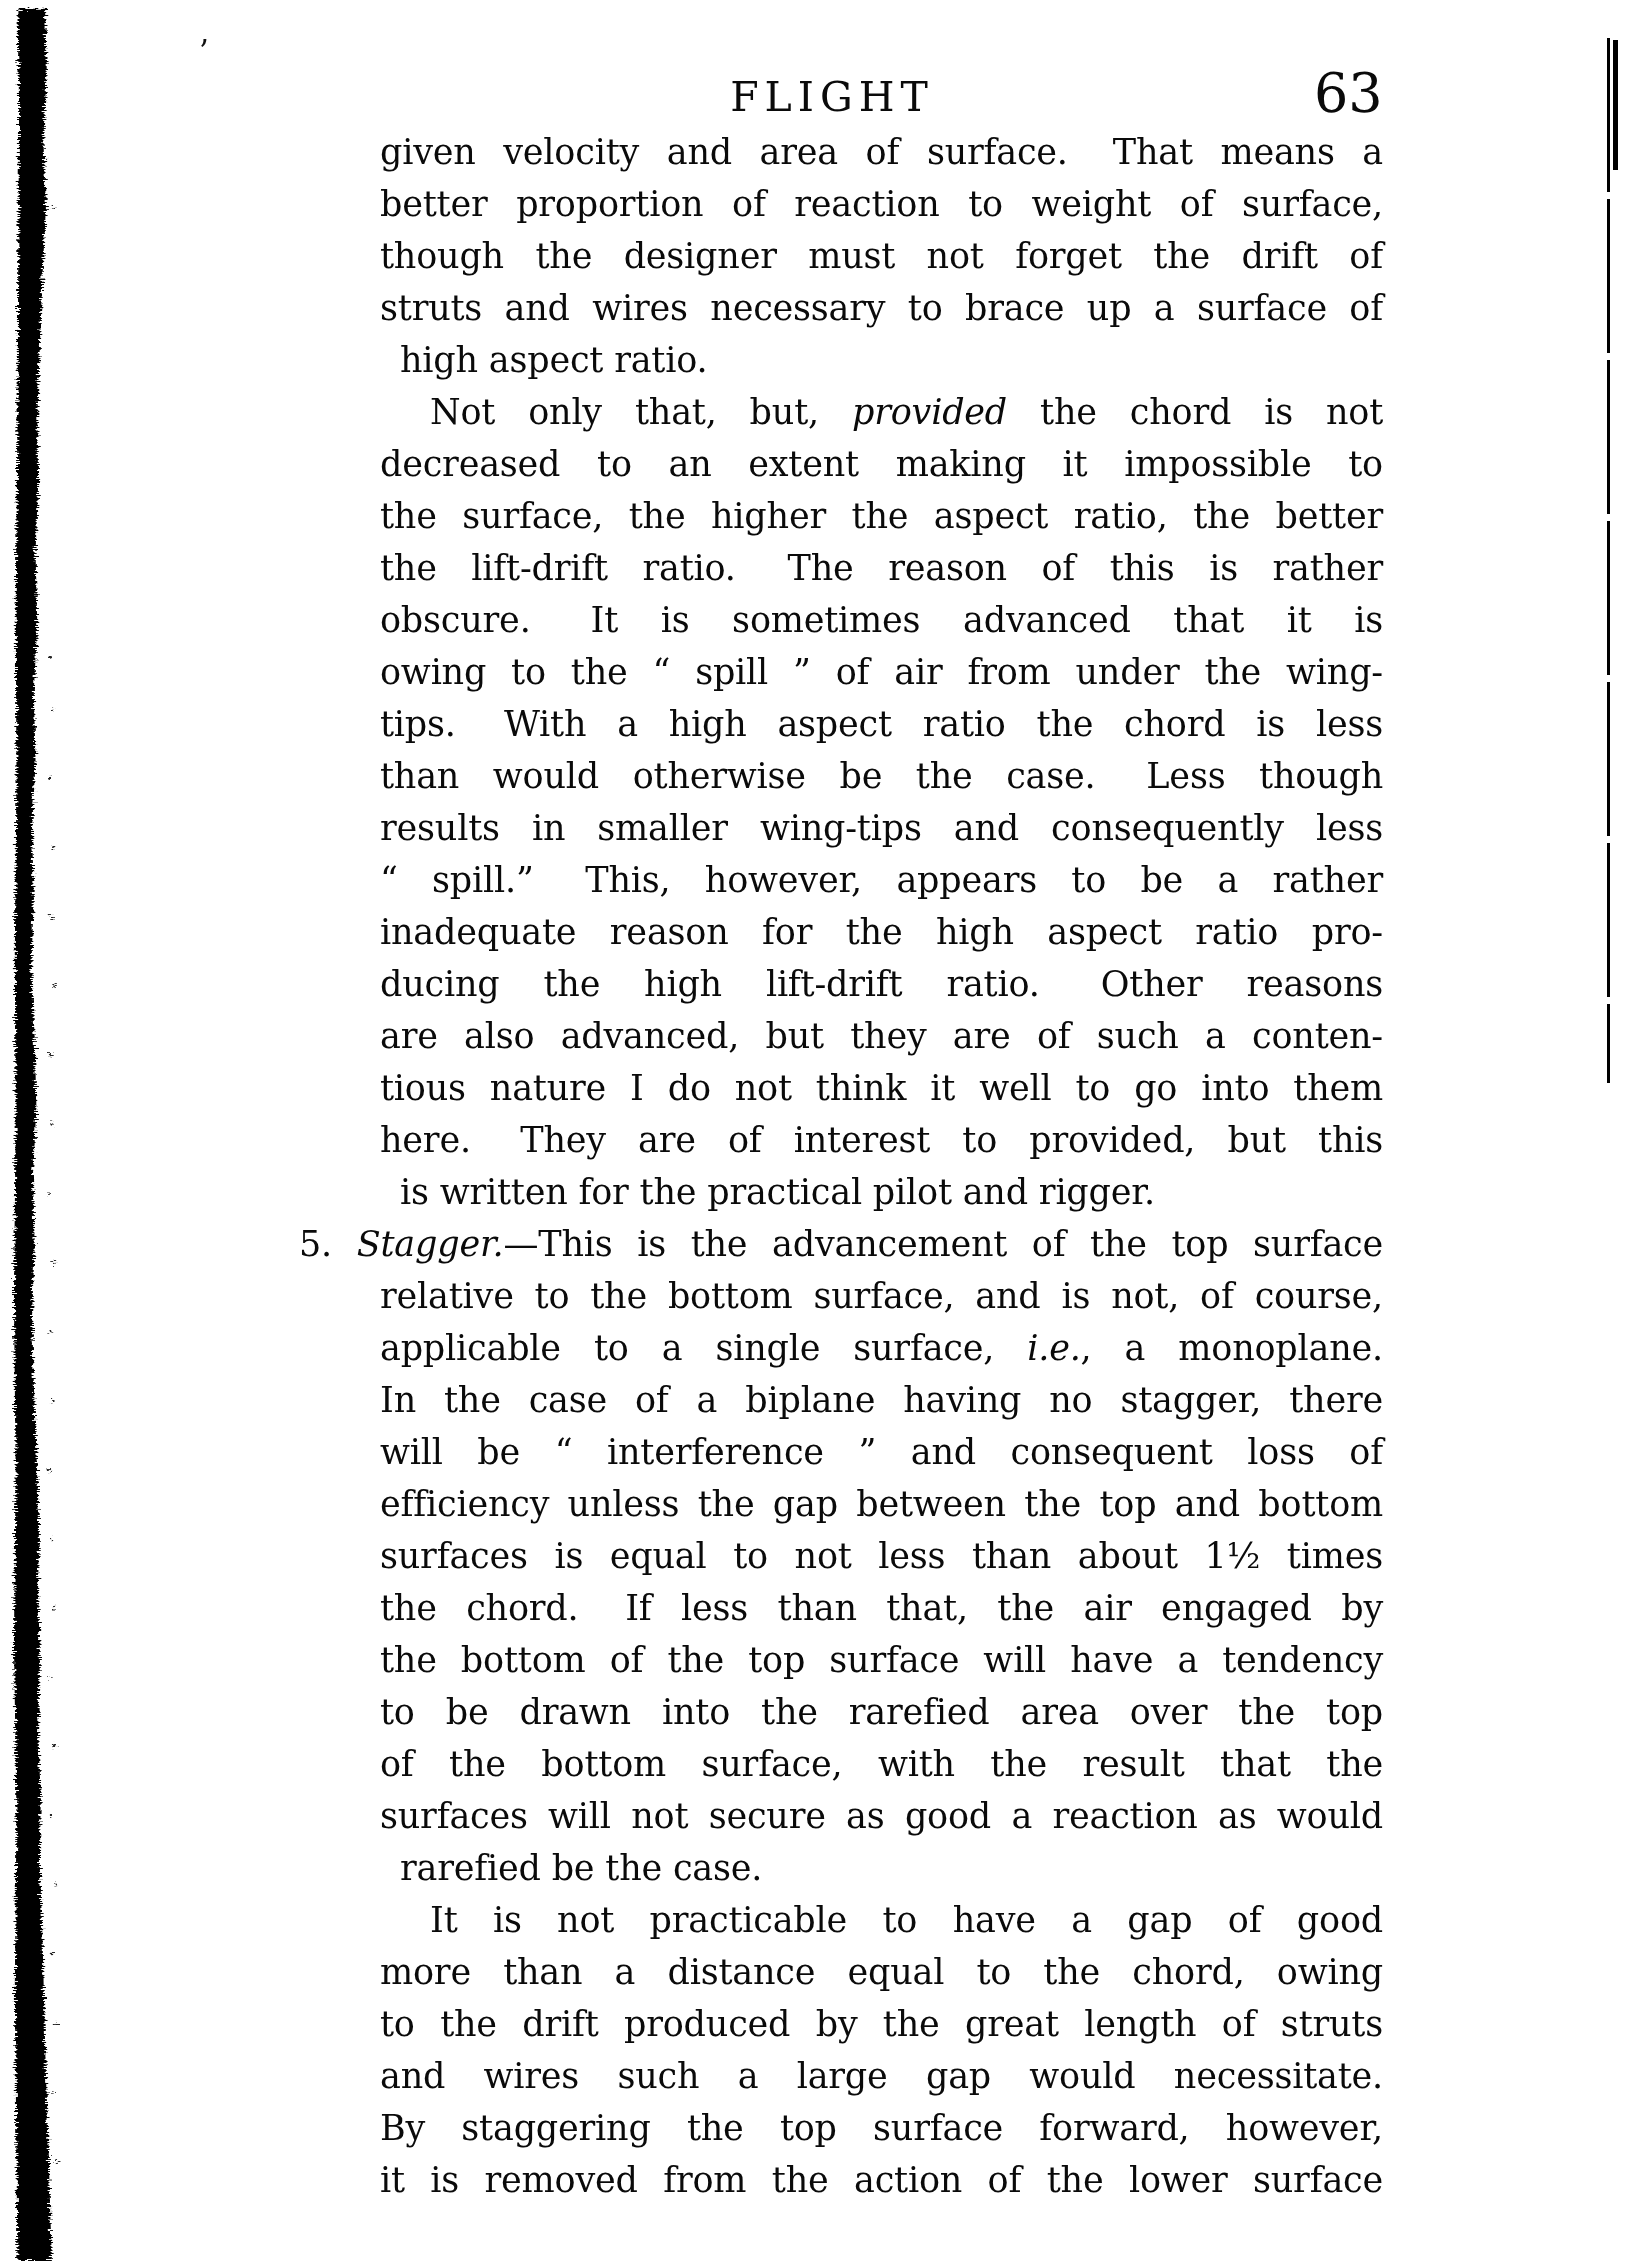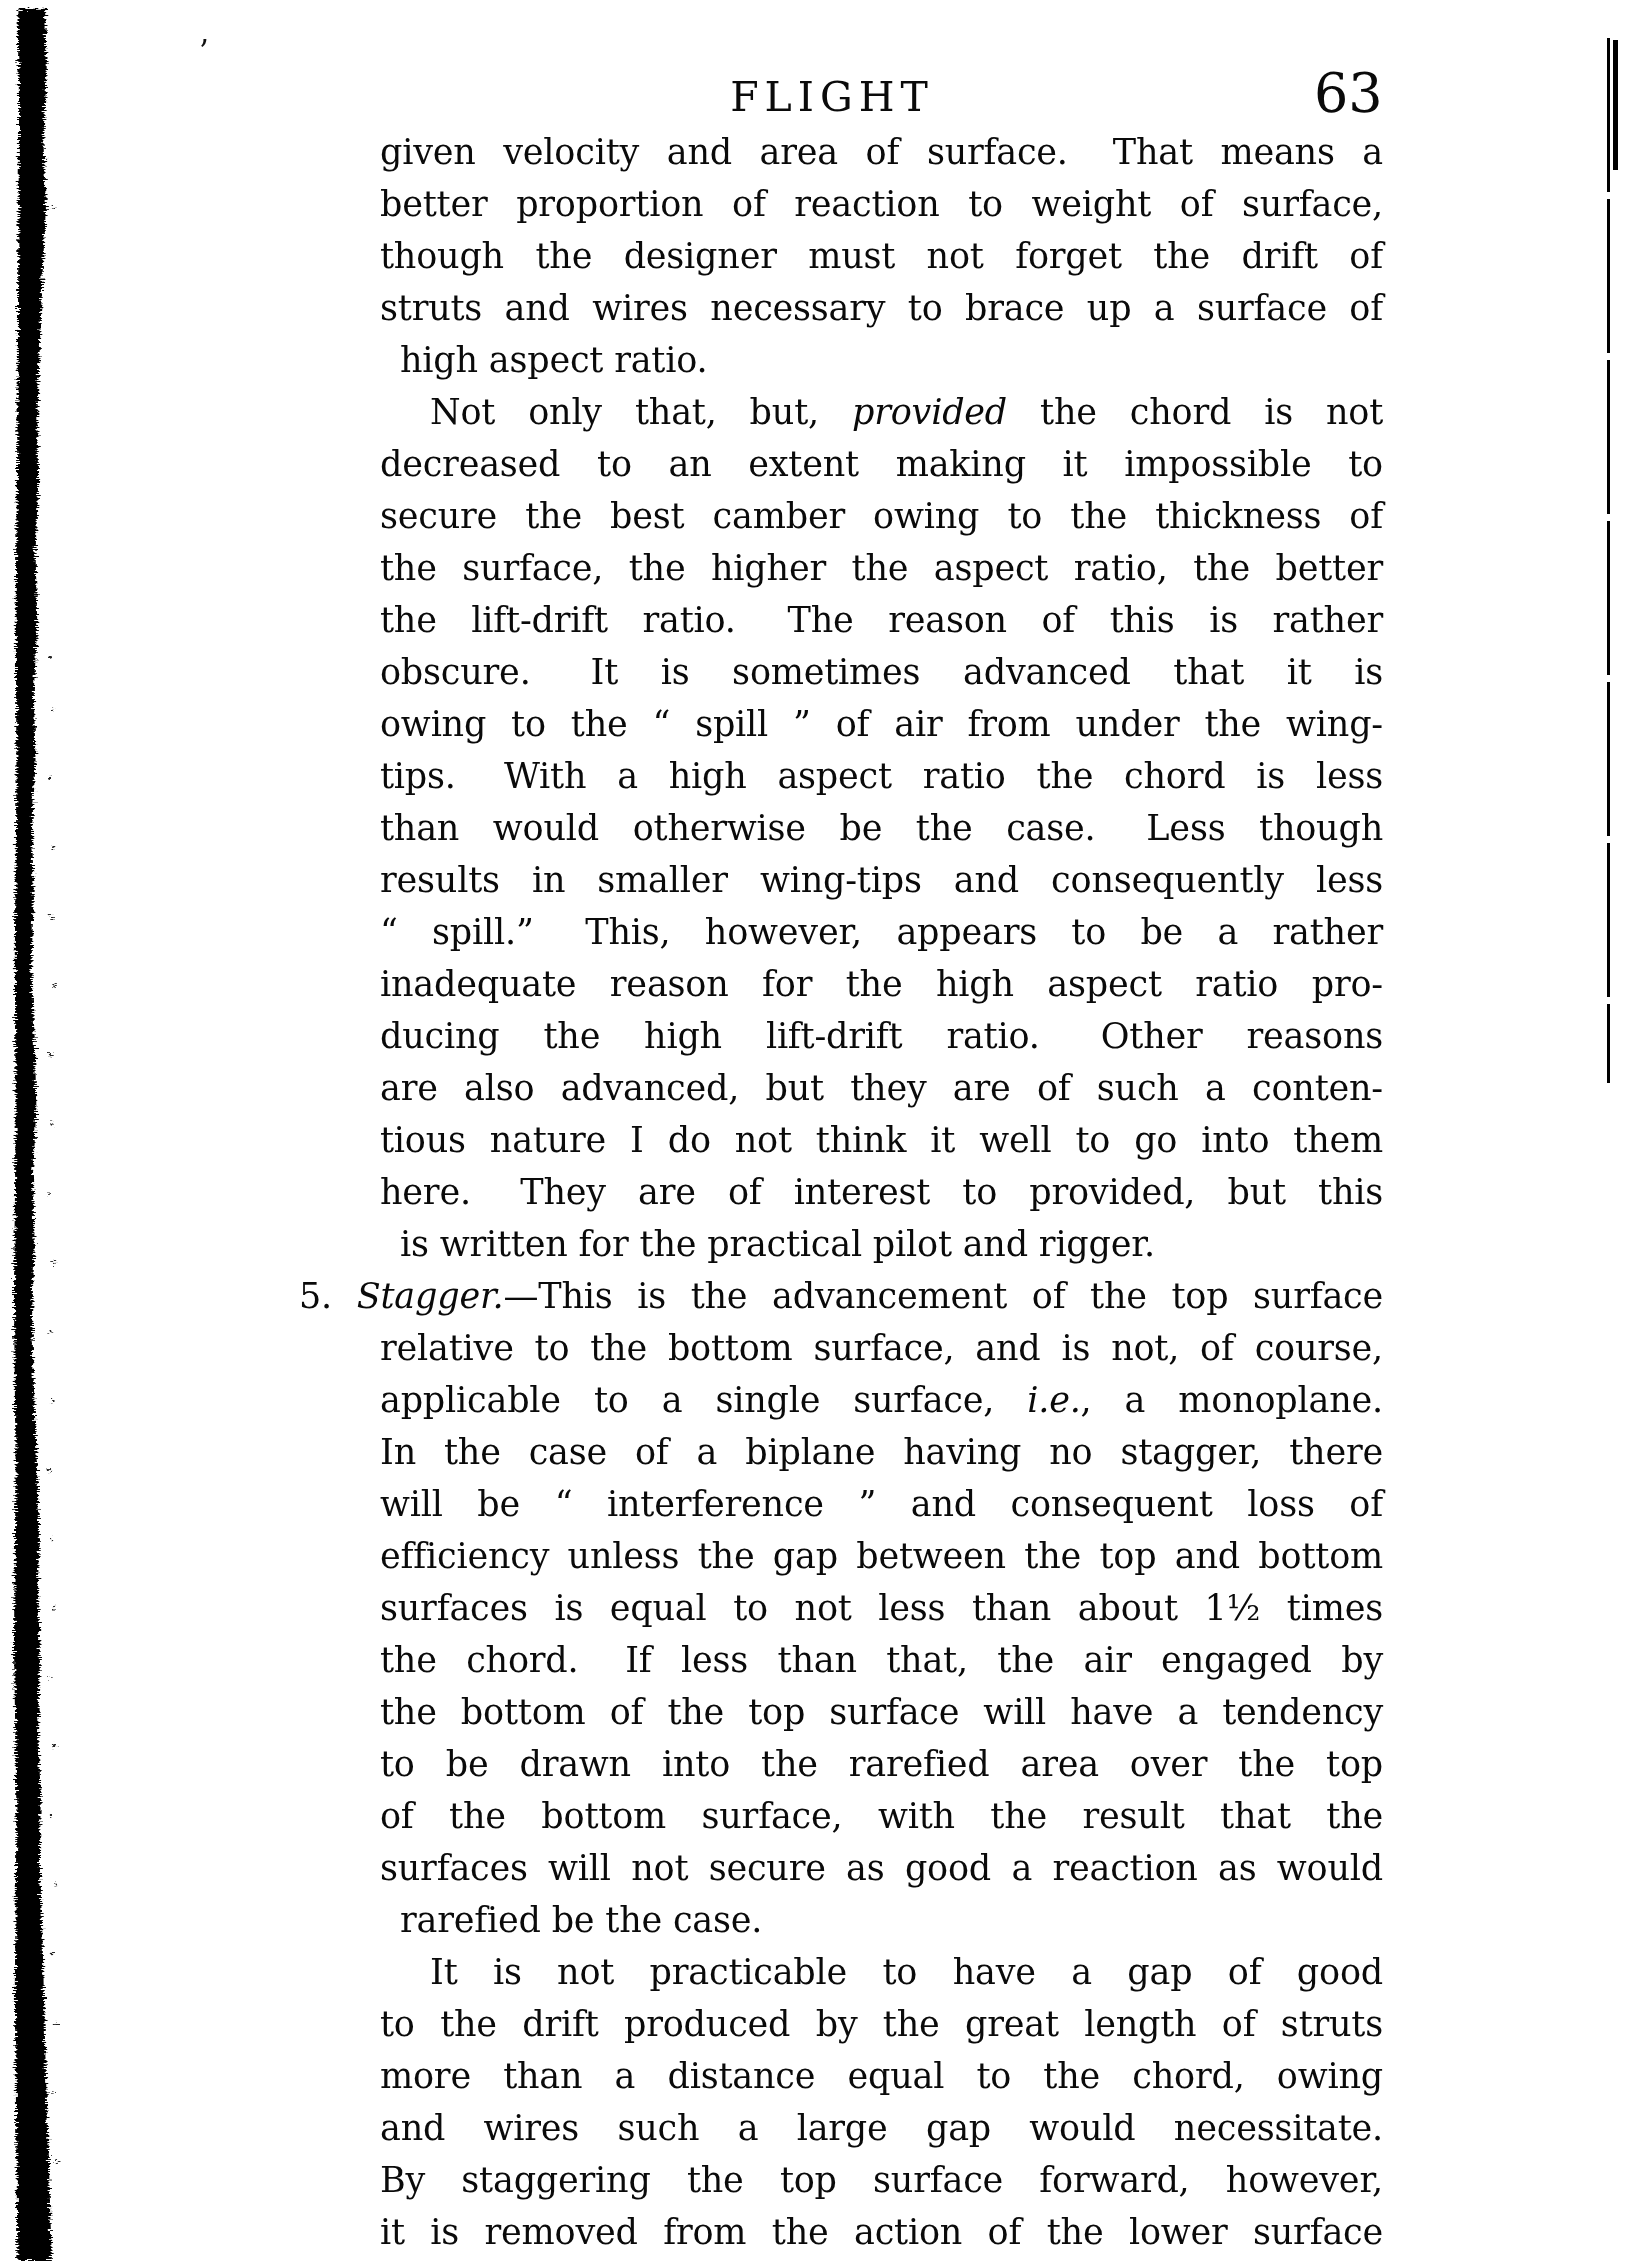--- a/index.html
+++ b/index.html
@@ -102,21 +102,20 @@
       <div class="paragraph">
         <div class="text-line">given velocity and area of surface.  That means a</div>
         <div class="text-line">better proportion of reaction to weight of surface,</div>
         <div class="text-line">though the designer must not forget the drift of</div>
         <div class="text-line">struts and wires necessary to brace up a surface of</div>
         <div class="text-line short">high aspect ratio.</div>
       </div>
       <div class="paragraph">
         <div class="text-line indent">Not only that, but, <i>provided</i> the chord is not</div>
         <div class="text-line">decreased to an extent making it impossible to</div>
-        <div class="text-line">secure the best camber owing to the thickness of</div>
         <div class="text-line">the surface, the higher the aspect ratio, the better</div>
         <div class="text-line">the lift-drift ratio.  The reason of this is rather</div>
         <div class="text-line">obscure.  It is sometimes advanced that it is</div>
         <div class="text-line">owing to the “ spill ” of air from under the wing-</div>
         <div class="text-line">tips.  With a high aspect ratio the chord is less</div>
         <div class="text-line">than would otherwise be the case.  Less though</div>
         <div class="text-line">results in smaller wing-tips and consequently less</div>
         <div class="text-line">“ spill.”  This, however, appears to be a rather</div>
         <div class="text-line">inadequate reason for the high aspect ratio pro-</div>
         <div class="text-line">ducing the high lift-drift ratio.  Other reasons</div>
@@ -135,22 +134,22 @@
         <div class="text-line">surfaces is equal to not less than about 1½ times</div>
         <div class="text-line">the chord.  If less than that, the air engaged by</div>
         <div class="text-line">the bottom of the top surface will have a tendency</div>
         <div class="text-line">to be drawn into the rarefied area over the top</div>
         <div class="text-line">of the bottom surface, with the result that the</div>
         <div class="text-line">surfaces will not secure as good a reaction as would</div>
         <div class="text-line short">rarefied be the case.</div>
       </div>
       <div class="paragraph">
         <div class="text-line indent">It is not practicable to have a gap of good</div>
+        <div class="text-line">more than a distance equal to the chord, owing</div>
         <div class="text-line">to the drift produced by the great length of struts</div>
-        <div class="text-line">more than a distance equal to the chord, owing</div>
         <div class="text-line">and wires such a large gap would necessitate.</div>
         <div class="text-line">By staggering the top surface forward, however,</div>
         <div class="text-line">it is removed from the action of the lower surface</div>
       </div>
     </div>
 
 </div>
 
 
 </body></html>

